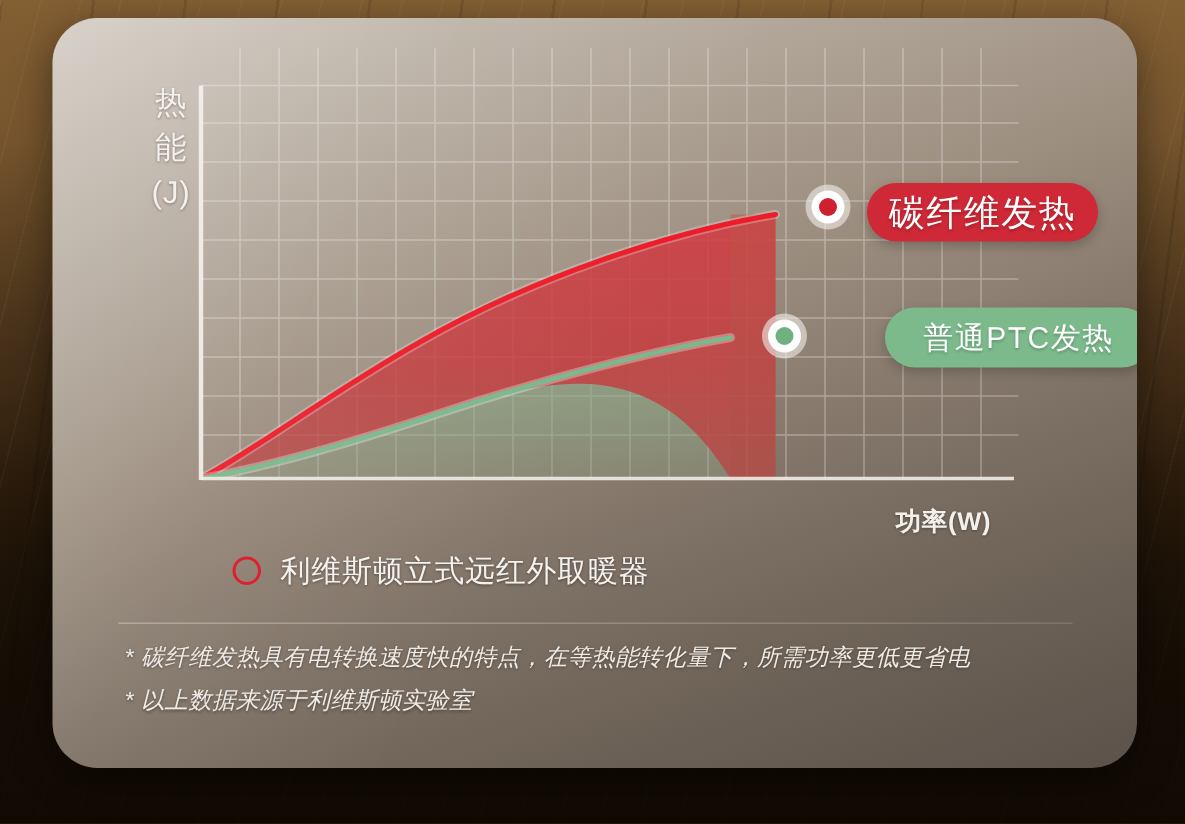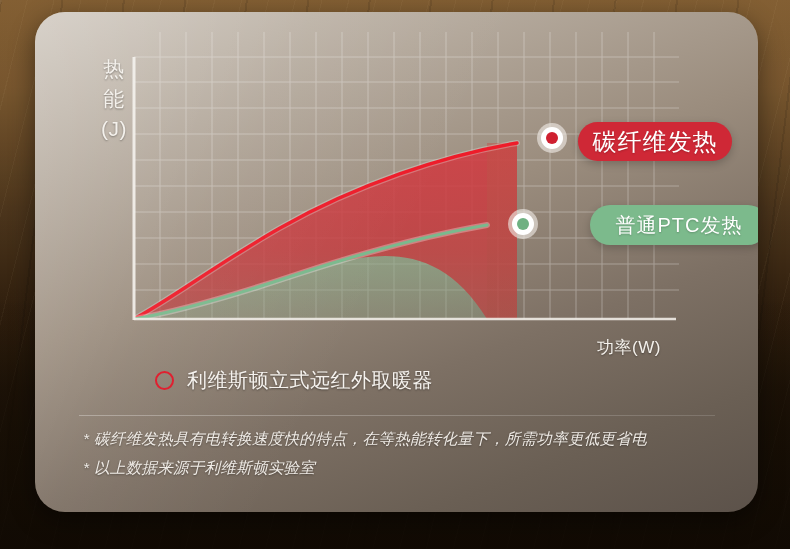--- a/index.html
+++ b/index.html
@@ -59,21 +59,21 @@
   .axis-label{
     position:absolute;color:#f4f1ec;
     text-shadow:0 1px 2px rgba(0,0,0,.35);
     letter-spacing:.5px;
   }
   .y-axis-label{
     left:57px;top:42px;width:44px;
     font-size:21px;line-height:30px;text-align:center;
   }
   .x-axis-label{
-    left:562px;top:324px;font-size:17px;
+    left:562px;top:324px;font-size:17px;font-weight:bold;
   }
 
   
   .legend{
     position:absolute;left:120px;top:348px;width:560px;height:40px;
     display:flex;align-items:center;
   }
   .legend-item{display:flex;align-items:center;}
   .legend-item.first{margin-right:78px;}
   .ring{

